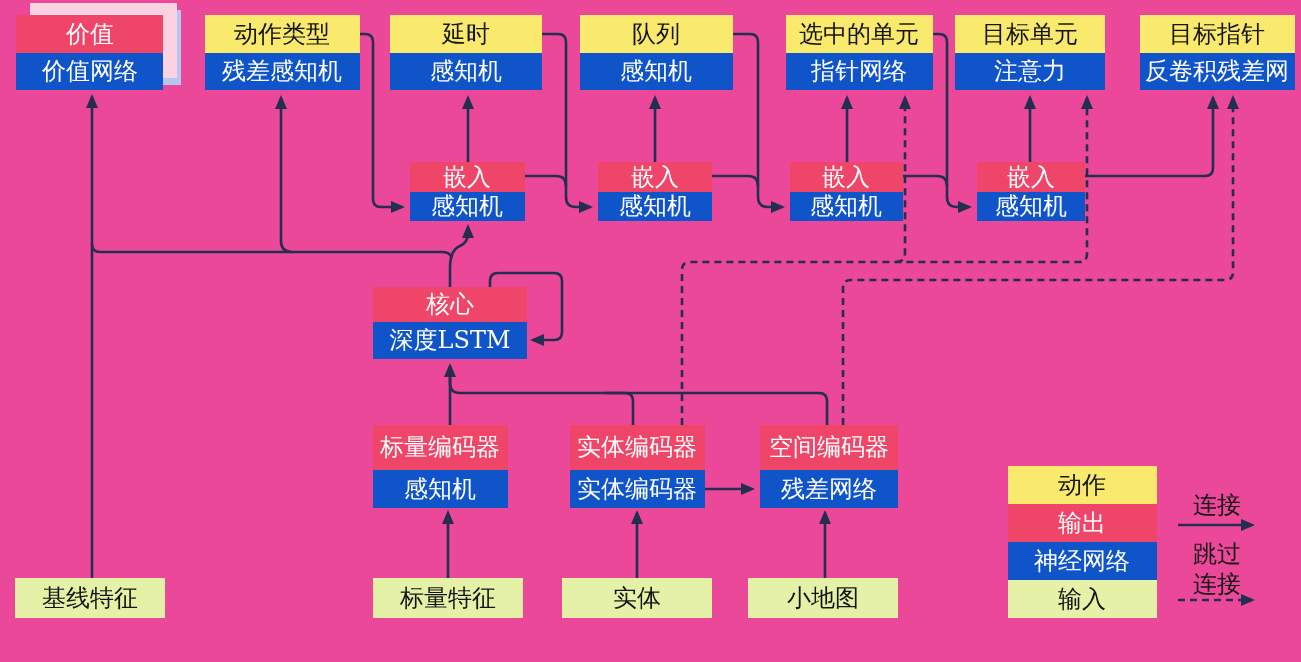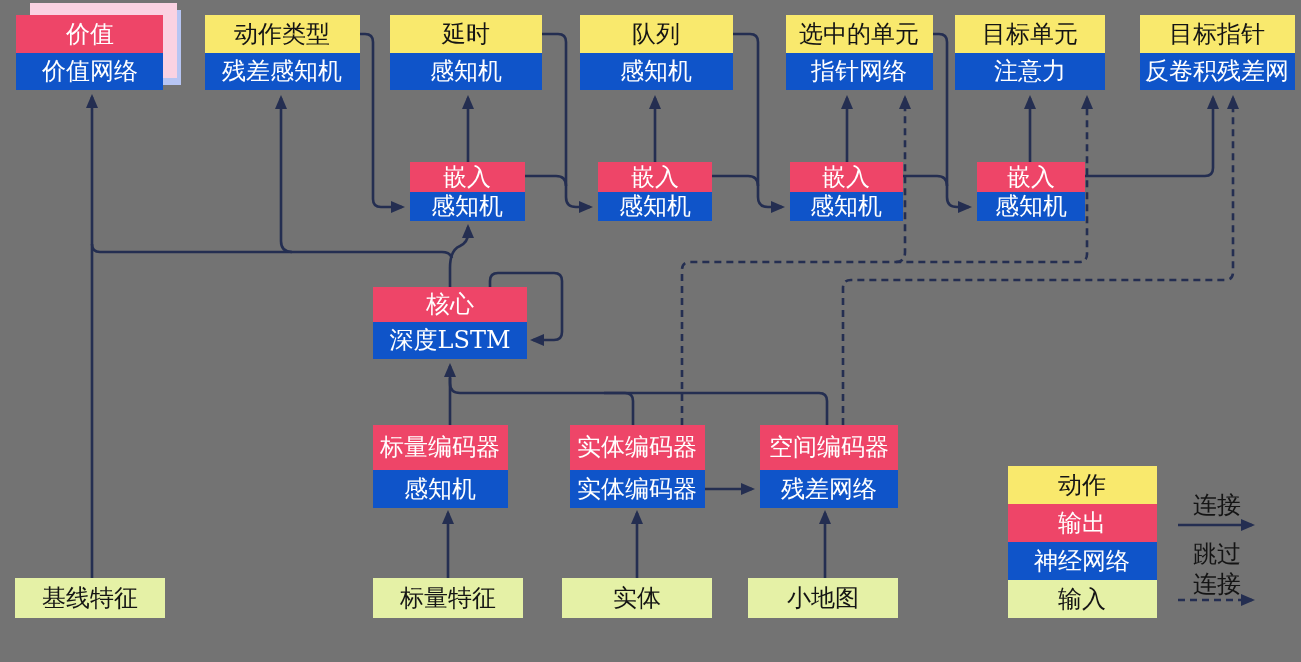--- a/index.html
+++ b/index.html
@@ -1,16 +1,16 @@
 <!DOCTYPE html>
 <html><head>
 <meta charset="utf-8">
 <style>
   html,body{margin:0;padding:0;background:#ffffff;}
-  #stage{position:relative;width:1301px;height:662px;background:#737373;overflow:hidden;}
+  #stage{position:relative;width:1301px;height:662px;background:#ec4899;overflow:hidden;}
   svg text{font-family:"DejaVu Serif","Liberation Serif",serif;font-size:24px;text-anchor:middle;}
   .t-dark{fill:#141414;}
   .t-light{fill:#ffffff;}
   .f-yellow{fill:#f9e96d;}
   .f-pink{fill:#ee4568;}
   .f-blue{fill:#0f54c9;}
   .f-green{fill:#e5f1a6;}
   .f-shpink{fill:#fad2e2;}
   .f-shblue{fill:#b7c5f3;}
   .edge{stroke:#242e51;stroke-width:2.6;fill:none;}

